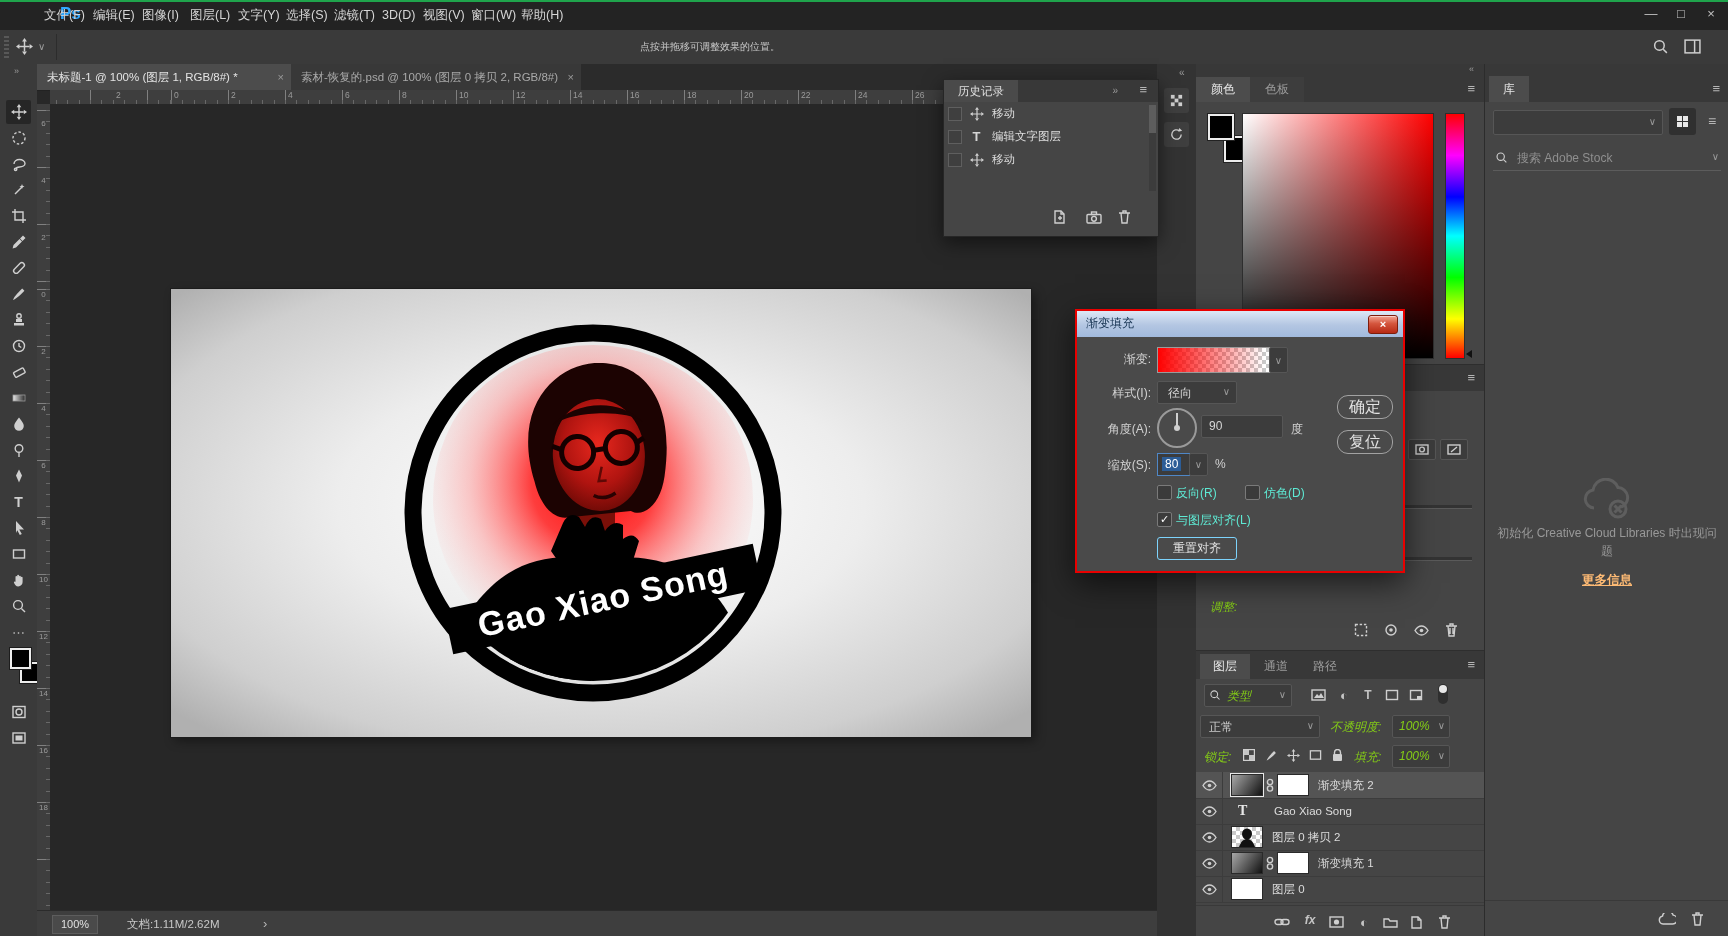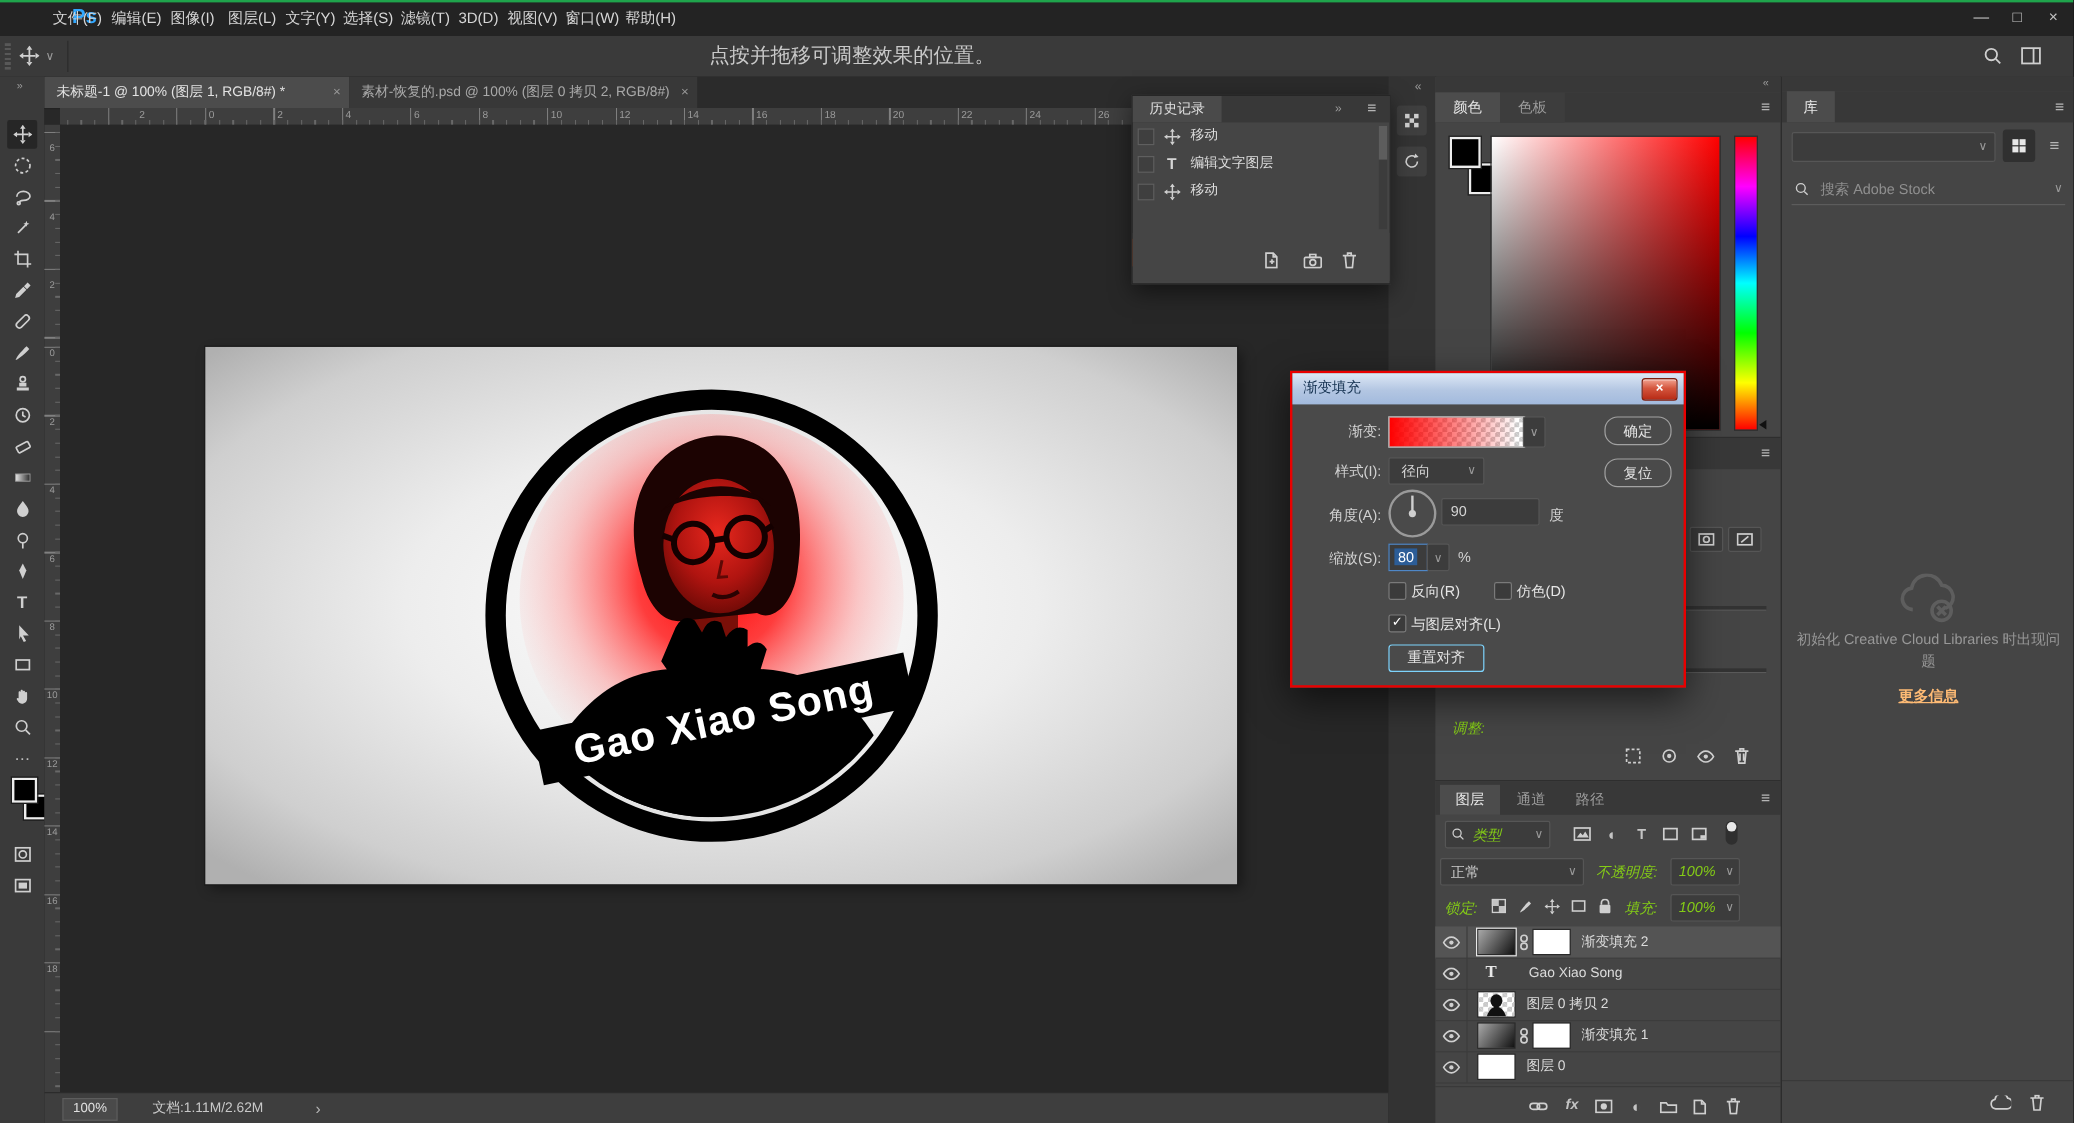--- a/index.html
+++ b/index.html
@@ -8,21 +8,21 @@
   
   #topline{position:absolute;left:0;top:0;width:1728px;height:2px;background:#1fa44c;z-index:50;}
   #menubar{position:absolute;left:0;top:0;width:1728px;height:30px;background:#232323;border-bottom:1px solid #161616;}
   .pslogo{position:absolute;left:12px;top:4px;font-weight:bold;font-size:17px;color:#31a8ff;letter-spacing:0;margin-left:48px;}
   .menu{position:absolute;top:0;line-height:30px;padding:0 4px;color:#d6d6d6;font-size:12.5px;}
   .winbtn{position:absolute;top:0;width:30px;line-height:28px;text-align:center;color:#c3c3c3;font-size:13px;}
   
   #optionsbar{position:absolute;left:0;top:30px;width:1728px;height:34px;background:#3a3a3a;border-bottom:1px solid #252525;}
   .grip{position:absolute;left:4px;top:6px;width:5px;height:22px;background:repeating-linear-gradient(to bottom,#585858 0 2px,transparent 2px 4px);}
   .optsep{position:absolute;top:4px;width:1px;height:26px;background:#2c2c2c;}
-  #opt-hint{position:absolute;left:560px;top:0;width:300px;line-height:34px;text-align:center;color:#c9c9c9;font-size:17px;}
+  #opt-hint{position:absolute;left:560px;top:0;width:300px;line-height:34px;text-align:center;color:#c9c9c9;font-size:10px;}
   
   #toolstrip{position:absolute;left:0;top:64px;width:37px;height:872px;background:#3a3a3a;border-right:1px solid #262626;}
   .tool{position:absolute;left:6px;width:25px;height:24px;display:flex;align-items:center;justify-content:center;border-radius:2px;}
   .tool.sel{background:#262626;}
   .tool svg{display:block;}
   .tstroke{stroke:#cfcfcf;fill:none;stroke-width:1.4;}
   .tfill{fill:#cfcfcf;}
   
   #docarea{position:absolute;left:37px;top:64px;width:1120px;height:872px;background:#282828;}
   #tabbar{position:absolute;left:0;top:0;width:1120px;height:26px;background:#2b2b2b;border-bottom:1px solid #222;}
@@ -74,23 +74,23 @@
   .hwell{position:absolute;left:4px;top:5px;width:12px;height:12px;border:1px solid #5f5f5f;background:#3f3f3f;}
   .hicon{position:absolute;left:24px;top:3px;width:17px;height:17px;display:flex;align-items:center;justify-content:center;color:#d5d5d5;font-weight:bold;}
   .hlabel{position:absolute;left:48px;line-height:23px;font-size:11.5px;color:#dedede;}
   
   #gdialog{position:absolute;left:1075px;top:309px;width:330px;height:264px;border:2px solid #e90000;background:#4a4a4a;box-shadow:0 10px 30px rgba(0,0,0,.6);z-index:30;box-sizing:border-box;}
   #gd-title{position:absolute;left:0;top:0;width:100%;height:26px;background:linear-gradient(to bottom,#dde8f6,#b3c6e2 55%,#a2badd);}
   #gd-title-text{position:absolute;left:9px;top:0;line-height:25px;color:#13304f;font-size:12px;}
   #gd-close{position:absolute;right:5px;top:4px;width:28px;height:17px;border-radius:3px;background:linear-gradient(to bottom,#f2a492,#d4553d 45%,#b72a15);border:1px solid #7e1d0c;color:#fff;font-size:11px;font-weight:bold;text-align:center;line-height:16px;box-shadow:inset 0 1px 0 rgba(255,255,255,.5);}
   #gd-body{position:absolute;left:0;top:26px;width:326px;height:234px;font-size:12px;}
   .gd-label{position:absolute;left:0;width:74px;text-align:right;color:#d2d2d2;}
-  .gd-btn{position:absolute;left:260px;width:54px;height:22px;border:1px solid #a2a2a2;border-radius:11px;background:#4a4a4a;color:#e2e2e2;text-align:center;line-height:22px;font-size:12px;}
+  .gd-btn{position:absolute;left:260px;width:54px;height:22px;border:1px solid #a2a2a2;border-radius:11px;background:#4a4a4a;color:#e2e2e2;text-align:center;line-height:22px;font-size:16px;margin-top:48px;}
   .cb{position:absolute;width:13px;height:13px;background:#3b3b3b;border:1px solid #7a7a7a;border-radius:2px;font-size:11px;line-height:13px;text-align:center;color:#fff;}
-  .cblabel{position:absolute;color:#e5e5e5;}
+  .cblabel{position:absolute;color:#5eead4;}
   
   #lib-error{position:absolute;left:12px;width:220px;text-align:center;color:#989898;font-size:12px;line-height:18px;}
   #lib-more{position:absolute;left:0;width:244px;text-align:center;color:#fdba74;font-weight:bold;font-size:12.5px;text-decoration:underline;}
   .ibtn{position:absolute;display:flex;align-items:center;justify-content:center;}
 </style>
 </head>
 <body>
 
 <div id="root">
 

